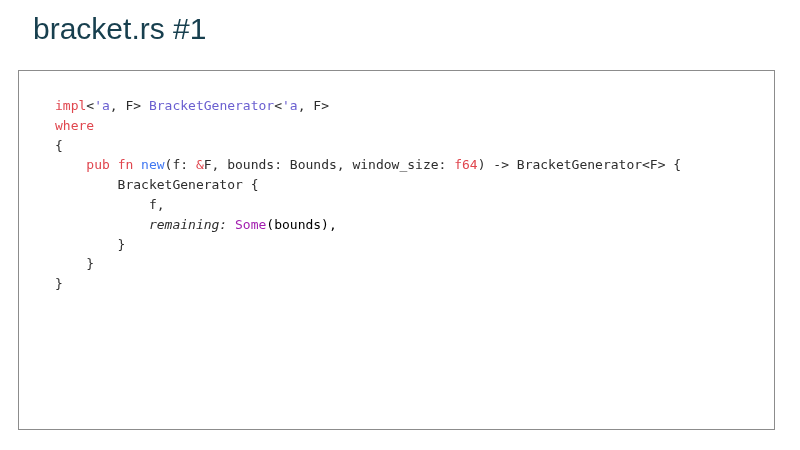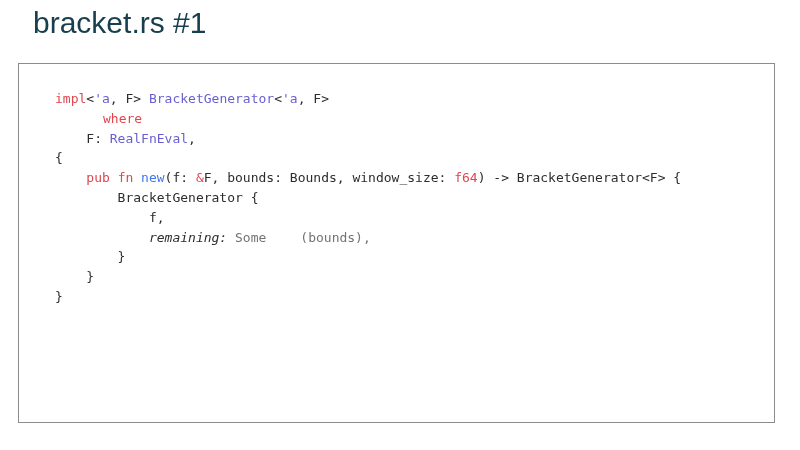--- a/index.html
+++ b/index.html
@@ -13,32 +13,32 @@
   }
   .slide {
     position: relative;
     width: 800px;
     height: 450px;
     background: #ffffff;
   }
   .slide-title {
     position: absolute;
     left: 33px;
-    top: 6px;
+    top: 12px;
     font-size: 30px;
     font-weight: 400;
     letter-spacing: 0px;
     color: #173f4e;
     font-family: "Liberation Sans", sans-serif;
     white-space: nowrap;
   }
   .code-panel {
     position: absolute;
     left: 18px;
-    top: 63px;
+    top: 70px;
     width: 757px;
     height: 360px;
     border: 1px solid #8c8c8c;
     background: #ffffff;
     box-sizing: border-box;
   }
   .code-area {
     padding: 25px 0 0 36px;
     font-family: "DejaVu Sans Mono", "Liberation Mono", monospace;
     font-size: 13px;
@@ -51,25 +51,24 @@
 </style>
 </head>
 <body>
 
 <div class="slide">
   <div class="slide-title" style="color: rgb(23, 63, 78);">bracket.rs #1</div>
 
   <div class="code-panel" style="border-color: rgb(140, 140, 140); background: rgb(255, 255, 255);">
     <div class="code-area" id="code-area">
         <div class="code-line"><span style="color: rgb(224, 70, 78);">impl</span><span style="color: rgb(45, 45, 45);">&lt;</span><span style="color: rgb(106, 95, 208);">'a</span><span style="color: rgb(45, 45, 45);">, F&gt; </span><span style="color: rgb(106, 95, 208);">BracketGenerator</span><span style="color: rgb(45, 45, 45);">&lt;</span><span style="color: rgb(106, 95, 208);">'a</span><span style="color: rgb(45, 45, 45);">, F&gt;</span></div>
-        <div class="code-line"><span style="color: rgb(224, 70, 78); margin-left: 48px;">where</span></div>
-        <div class="code-line"><span style="color: rgb(45, 45, 45);">    F: </span><span style="color: rgb(106, 95, 208);">RealFnEval</span><span style="color: rgb(45, 45, 45);">,</span></div>
+        <div class="code-line"><span style="color: rgb(224, 70, 78);">where</span></div>
         <div class="code-line"><span style="color: rgb(45, 45, 45);">{</span></div>
         <div class="code-line"><span style="color: rgb(45, 45, 45);">    </span><span style="color: rgb(224, 70, 78);">pub</span><span style="color: rgb(45, 45, 45);"> </span><span style="color: rgb(224, 70, 78);">fn</span><span style="color: rgb(45, 45, 45);"> </span><span style="color: rgb(64, 120, 242);">new</span><span style="color: rgb(45, 45, 45);">(f: </span><span style="color: rgb(224, 70, 78);">&amp;</span><span style="color: rgb(45, 45, 45);">F, bounds: Bounds, window_size: </span><span style="color: rgb(224, 70, 78);">f64</span><span style="color: rgb(45, 45, 45);">) -&gt; BracketGenerator&lt;F&gt; {</span></div>
         <div class="code-line"><span style="color: rgb(45, 45, 45); margin-top: 28px;">        BracketGenerator {</span></div>
         <div class="code-line"><span style="color: rgb(45, 45, 45);">            f,</span></div>
-        <div class="code-line"><span style="color: rgb(45, 45, 45); font-style: italic;">            remaining: </span><span style="color: #737373;">Some</span><span style="color: #737373; margin-left: 34px;">(bounds),</span></div>
+        <div class="code-line"><span style="color: rgb(45, 45, 45); font-style: italic;">            remaining: </span><span style="color: #a21caf;">Some</span><span style="color: #000000;">(bounds),</span></div>
         <div class="code-line"><span style="color: rgb(45, 45, 45);">        }</span></div>
         <div class="code-line"><span style="color: rgb(45, 45, 45);">    }</span></div>
         <div class="code-line"><span style="color: rgb(45, 45, 45);">}</span></div>
       </div>
   </div>
 </div>
 
 </body></html>

